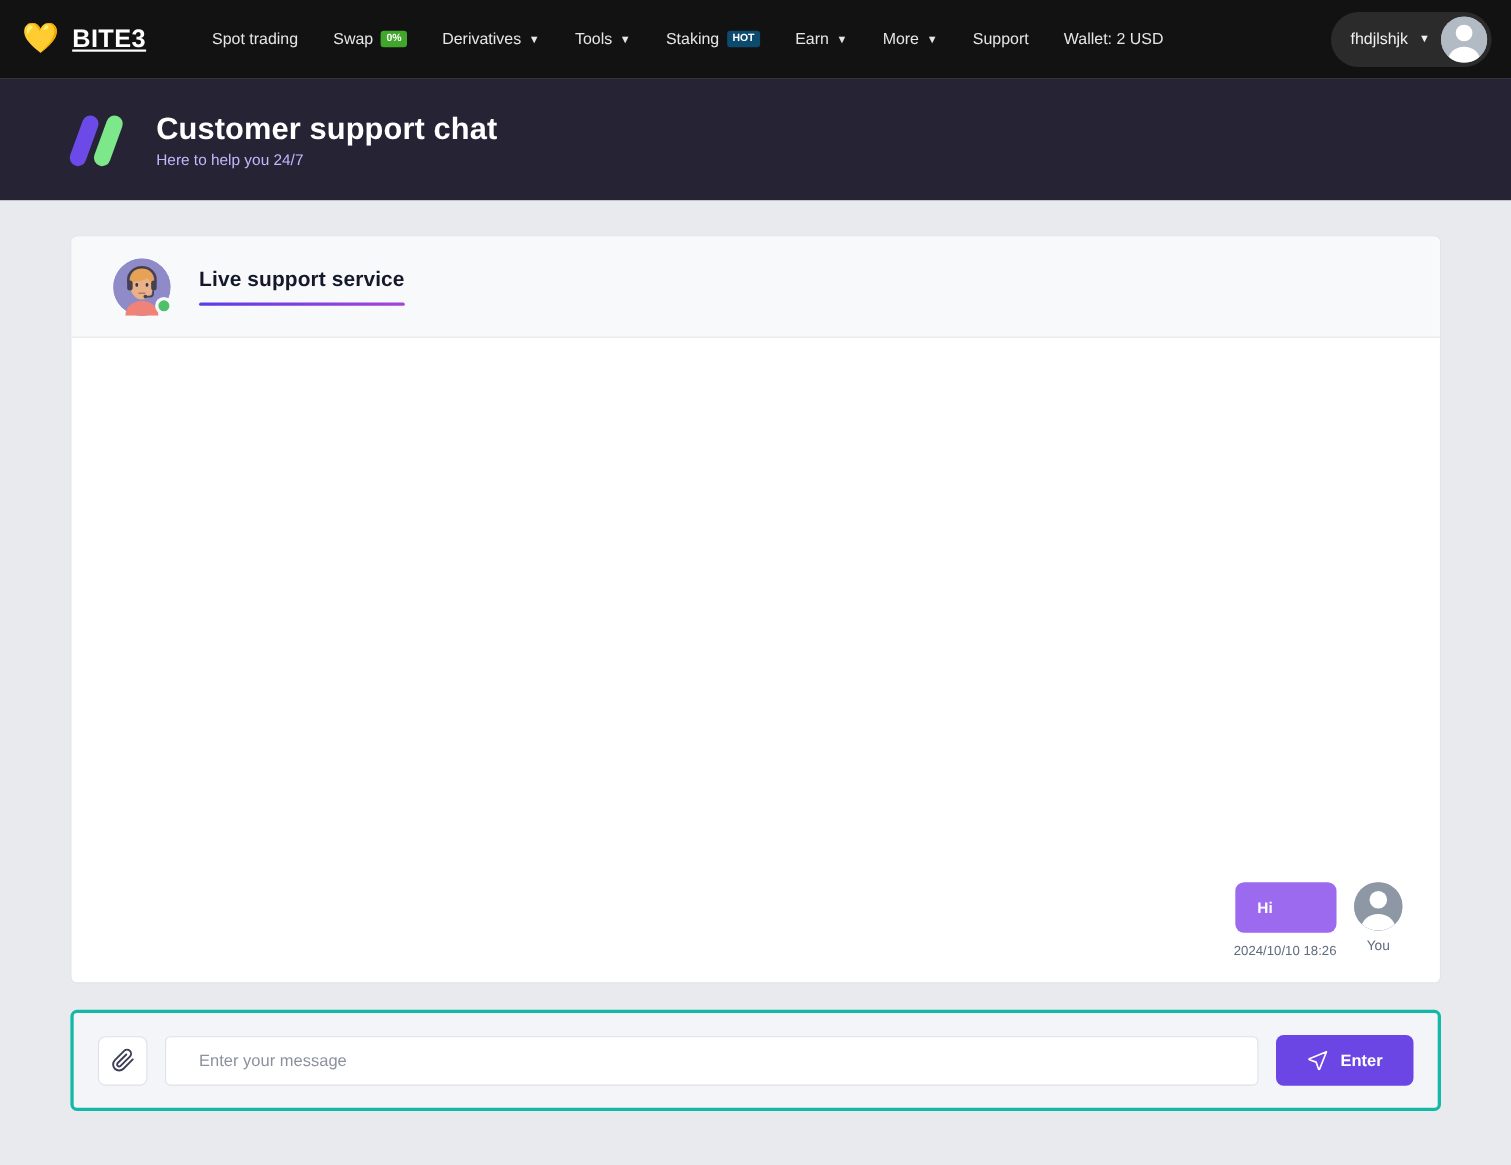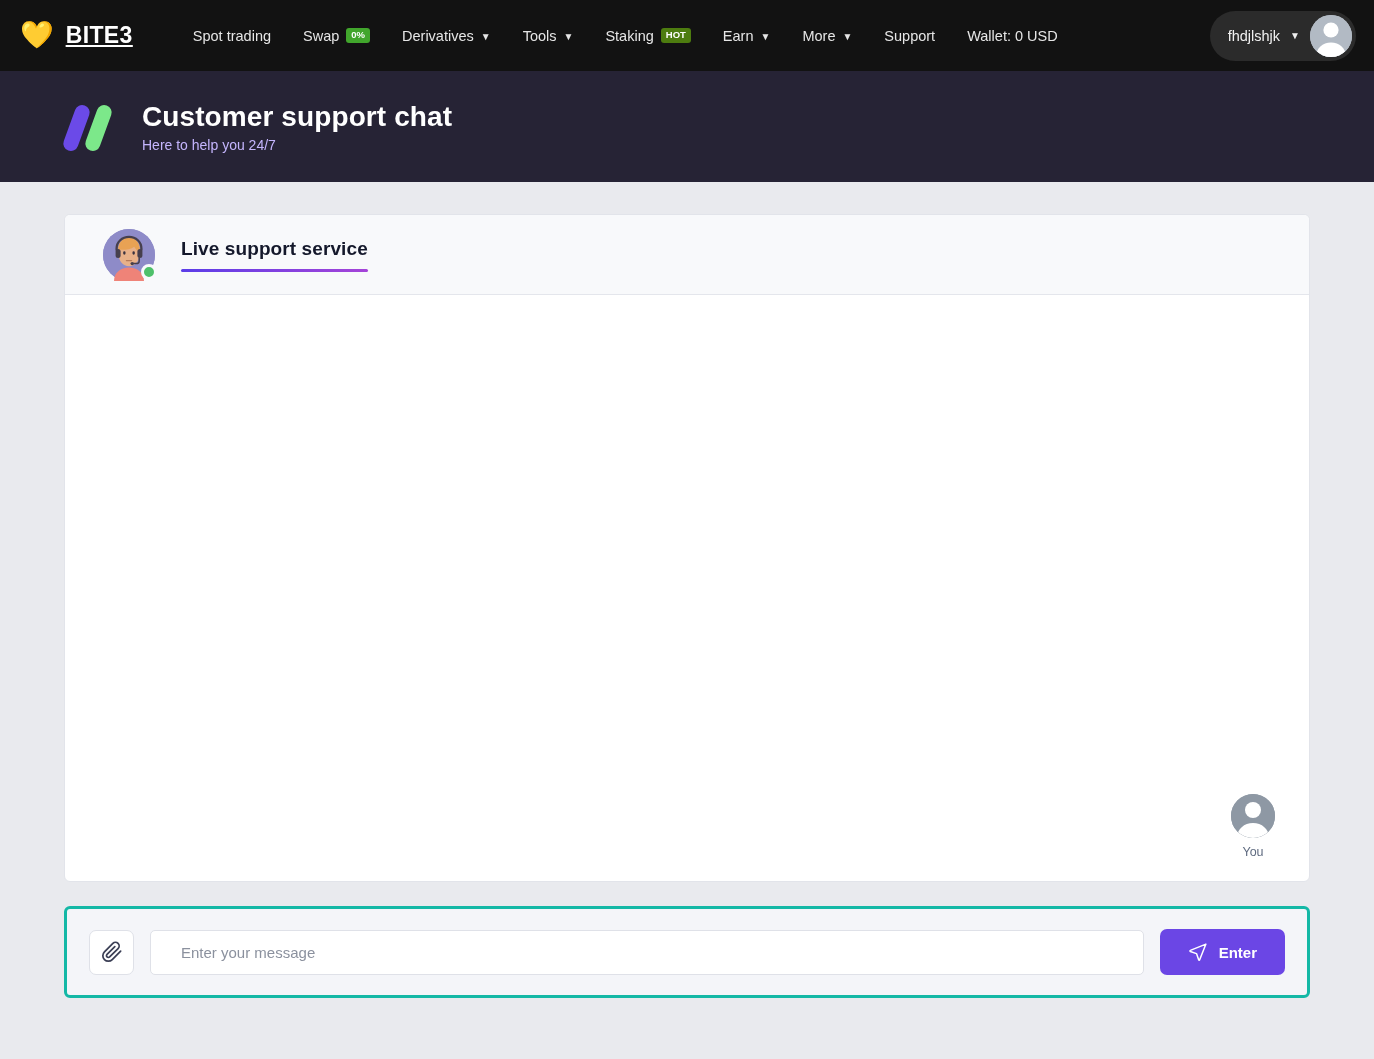--- a/index.html
+++ b/index.html
@@ -64,21 +64,21 @@
   .badge {
     display: inline-block;
     font-size: 9.5px;
     font-weight: bold;
     color: #ffffff;
     padding: 2px 5px;
     border-radius: 3px;
     line-height: 1.15;
   }
   .badge-green { background: #41a62c; }
-  .badge-hot { background: #4d7c0f; }
+  .badge-hot { background: #0c4a6e; }
 
   .user-chip {
     position: absolute;
     right: 18px;
     top: 50%;
     transform: translateY(-50%);
     display: flex;
     align-items: center;
     background: #2b2b2b;
     border-radius: 26px;
@@ -150,21 +150,21 @@
   }
   .chat-card {
     background: #ffffff;
     border: 1px solid #e2e4ea;
     border-radius: 6px;
     overflow: hidden;
   }
   .chat-card-header {
     background: #f8f9fb;
     border-bottom: 1px solid #e4e6ec;
-    height: 80px;
+    height: 92px;
     display: flex;
     align-items: center;
     padding: 15px 38px;
     gap: 26px;
   }
   .agent-avatar {
     width: 52px;
     height: 52px;
     border-radius: 50%;
     background: #8e8bc8;
@@ -352,21 +352,21 @@
     <div class="nav-item">
       <span>More</span>
       <span class="caret">▼</span>
     </div>
 
     <div class="nav-item">
       <span>Support</span>
     </div>
 
     <div class="nav-item">
-      <span>Wallet: 0 USD</span>
+      <span>Wallet: 2 USD</span>
     </div>
 
   </div>
 
   <div class="user-chip">
     <span class="user-name">fhdjlshjk</span>
     <span class="user-caret">▼</span>
     <div class="avatar-nav">
       <svg viewBox="0 0 42 42" width="42" height="42" aria-hidden="true">
         <rect width="42" height="42" fill="#b2bac4"></rect>
@@ -413,20 +413,24 @@
         <div class="agent-dot"></div>
       </div>
       <div class="agent-title-wrap">
         <div class="agent-title">Live support service</div>
         <div class="agent-underline"></div>
       </div>
     </div>
 
     <div class="chat-messages">
       <div class="msg-row">
+        <div class="msg-block">
+          <div class="bubble">Hi</div>
+          <div class="msg-time">2024/10/10 18:26</div>
+        </div>
         <div class="msg-user">
           <div class="avatar-user">
             <svg viewBox="0 0 44 44" width="44" height="44" aria-hidden="true">
               <rect width="44" height="44" fill="#8e98a4"></rect>
               <circle cx="22" cy="16" r="8" fill="#ffffff"></circle>
               <path d="M6 44c0-9 7.2-15 16-15s16 6 16 15z" fill="#ffffff"></path>
             </svg>
           </div>
           <div class="msg-user-label">You</div>
         </div>

